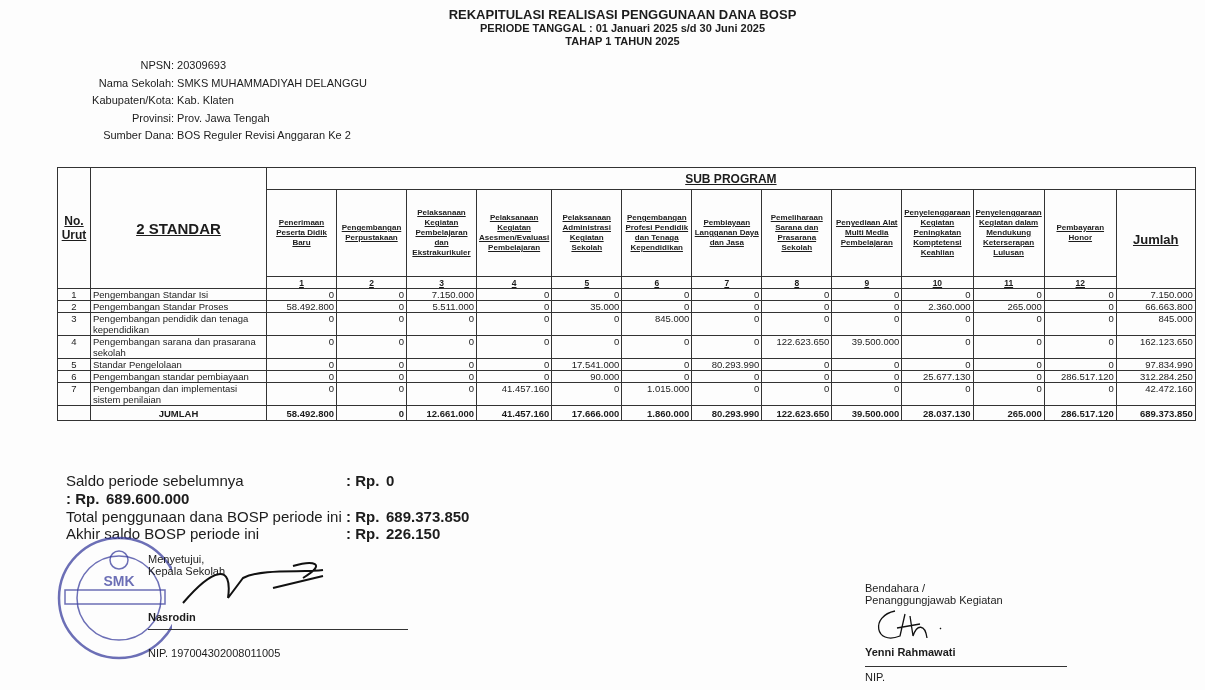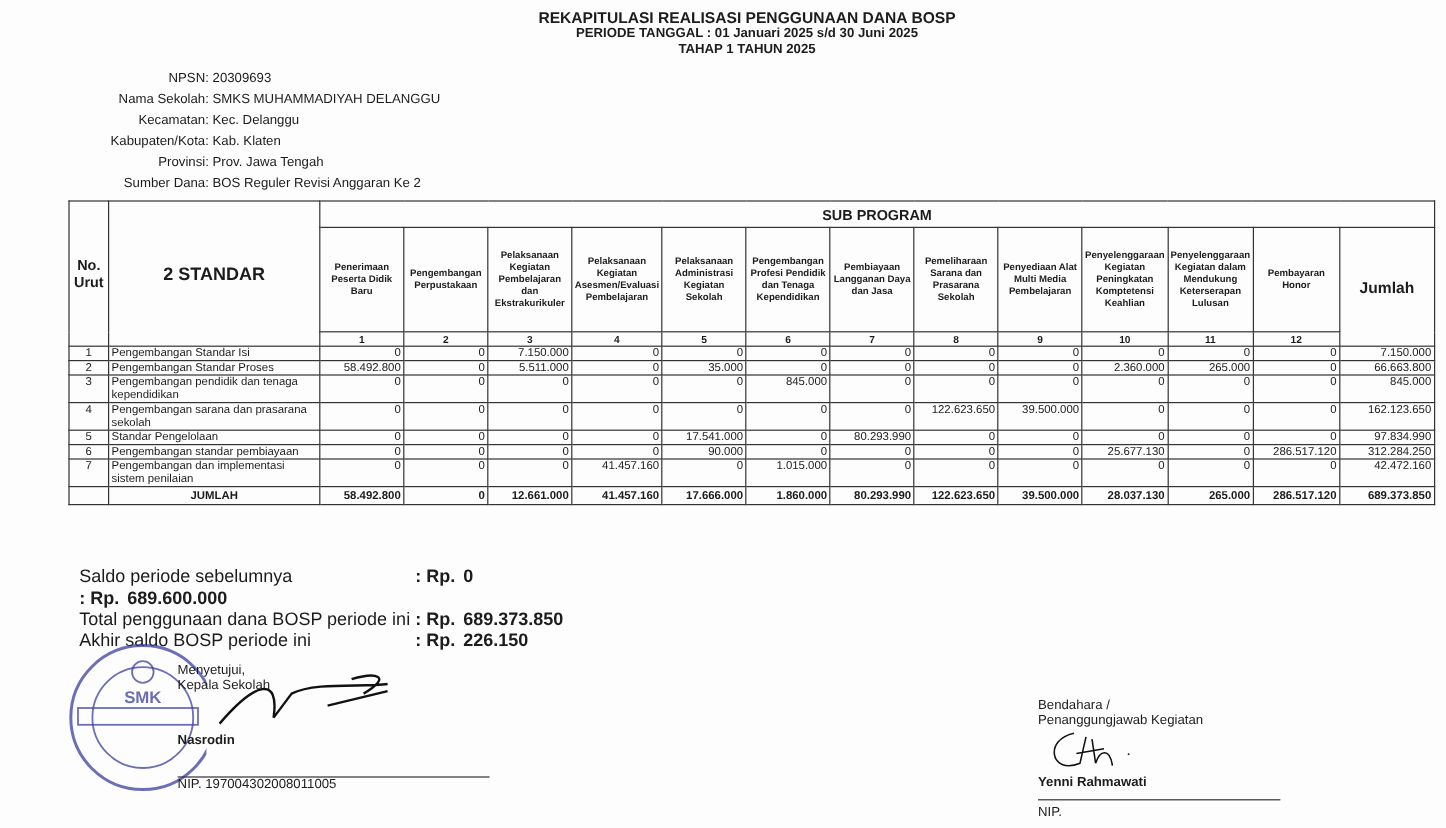--- a/index.html
+++ b/index.html
@@ -6,21 +6,21 @@
   body { width:1205px; height:690px; position:relative; overflow:hidden;
          font-family:"Liberation Sans", sans-serif; color:#1c1c1c; }
   .title-block { position:absolute; left:0; width:1245px; top:7px; text-align:center; font-weight:bold; }
   .t1 { font-size:13px; line-height:15px; }
   .t2 { font-size:11px; line-height:13px; }
   .info { position:absolute; left:64px; top:59px; font-size:11px; }
   .info .row { height:17.6px; display:flex; }
   .info .lbl { width:107px;text-align:right; }
   table.main { position:absolute; left:57px; top:167px; border-collapse:collapse; table-layout:fixed; font-size:9.5px; }
   table.main td, table.main th { border:1px solid #333; padding:0 2px; }
-  th { font-weight:bold; }
+  th { font-weight:bold;text-decoration:underline; }
   .hdr-sub { font-size:12px; height:21px; text-align:center; }
   .colhdr { font-size:8px; line-height:10px; text-align:center; vertical-align:middle; height:86px; font-weight:bold; }
   .colnum { font-size:8.5px; text-align:center; height:11px; font-weight:bold; }
   .big { font-size:15px; }
   .nourut { font-size:12px; text-align:center; line-height:14px; }
   .num { text-align:right; font-size:9.5px; vertical-align:top; }
   .lbl-cell { font-size:9.5px; vertical-align:top; line-height:11px; }
   .idx { text-align:center; vertical-align:top; }
   tr.total td { font-weight:bold; }
   .summary { position:absolute; left:66px; top:472px; font-size:15px; }
@@ -43,24 +43,20 @@
 </div>
 
 <div class="info">
   <div class="row">
       <span class="lbl">NPSN</span>
       <span>: 20309693</span>
     </div>
   <div class="row">
       <span class="lbl">Nama Sekolah</span>
       <span>: SMKS MUHAMMADIYAH DELANGGU</span>
-    </div>
-  <div class="row">
-      <span class="lbl">Kecamatan</span>
-      <span>: Kec. Delanggu</span>
     </div>
   <div class="row">
       <span class="lbl">Kabupaten/Kota</span>
       <span>: Kab. Klaten</span>
     </div>
   <div class="row">
       <span class="lbl">Provinsi</span>
       <span>: Prov. Jawa Tengah</span>
     </div>
   <div class="row">
@@ -301,21 +297,21 @@
   <circle cx="62" cy="42" r="9" fill="none" stroke="#3b3f9e" stroke-width="1.5" opacity="0.75"></circle>
 </svg>
 
 <div class="sig-left">
   <div>Menyetujui,</div>
   <div>Kepala Sekolah</div>
   <svg width="160" height="50" style="position:absolute;left:25px;top:5px">
     <path d="M10 45 C40 10, 60 5, 55 40 L70 20 C90 10, 130 15, 150 12 M100 30 L150 18 M120 8 C140 2, 155 5, 130 20" fill="none" stroke="#111" stroke-width="2"></path>
   </svg>
   <div style="margin-top:34px;font-weight:bold">Nasrodin</div>
-  <div class="line" style="width:260px;margin-top:24px;padding-top:0">NIP. 197004302008011005</div>
+  <div class="line" style="width:260px;margin-top:6px;padding-top:17px">NIP. 197004302008011005</div>
 </div>
 
 <div class="sig-right">
   <div>Bendahara /</div>
   <div>Penanggungjawab Kegiatan</div>
   <svg width="100" height="40" style="display:block">
     <path d="M30 5 C5 10, 10 40, 35 30 L40 8 M32 22 L55 18 M45 10 L48 30 C52 18, 60 18, 62 32 M75 22 l1 1" fill="none" stroke="#111" stroke-width="1.3"></path>
   </svg>
   <div style="font-weight:bold">Yenni Rahmawati</div>
   <div class="line" style="width:202px;margin-top:8px;padding-top:4px">NIP.</div>

